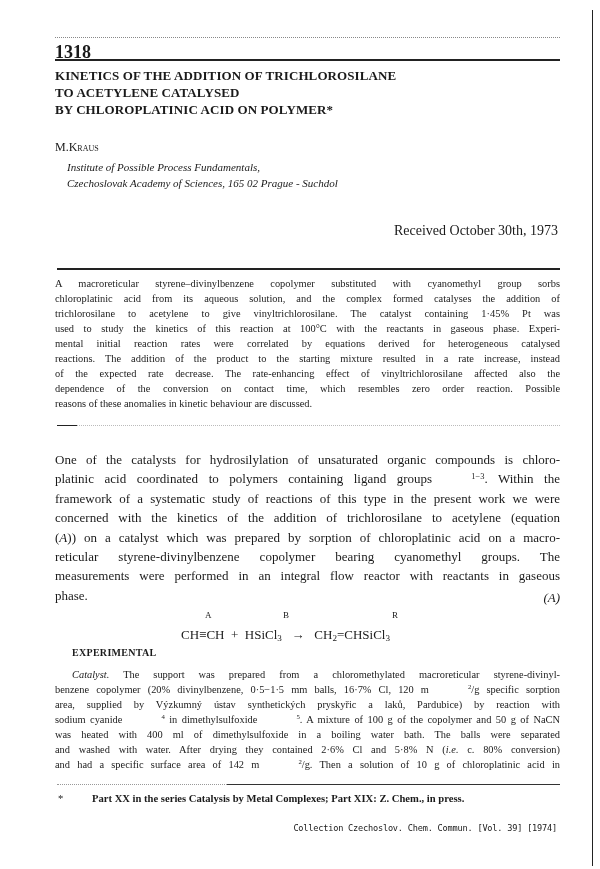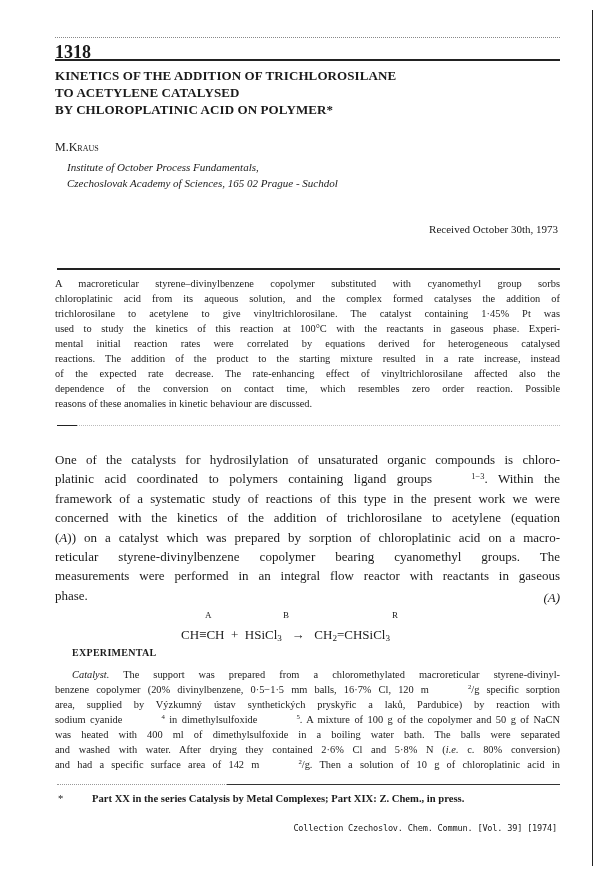--- a/index.html
+++ b/index.html
@@ -9,21 +9,21 @@
   .vline { position: absolute; left: 592px; top: 10px; width: 1px; height: 856px; background: #222; }
   .rule { position: absolute; height: 1px; background: #333; }
   .rule.thick { height: 1.5px; background: #222; }
   .rule.dotted { background: none; border-top: 1px dotted #888; height: 0; }
   .page-num { left: 55px; top: 42px; font-size: 18px; font-weight: bold; }
   .title { left: 55px; top: 67px; font-size: 13px; font-weight: bold; line-height: 17px; letter-spacing: 0.1px; }
   .title div { white-space: nowrap; }
   .author { left: 55px; top: 140px; font-size: 12px; font-variant: small-caps; }
   .affil { left: 67px; top: 159px; font-size: 11px; font-style: italic; line-height: 16px; }
   .affil div { white-space: nowrap; }
-  .received { right: 42px; top: 223px; font-size: 11px; }
+  .received { right: 42px; top: 223px; font-size: 14px; }
   .abstract { left: 55px; top: 276px; width: 505px; font-size: 10.4px; line-height: 15px; text-align: justify; }
   .abstract .ln { display: block; text-align: justify; text-align-last: justify; white-space: nowrap; }
   .abstract .ln.last { text-align-last: left; }
   .body { left: 55px; top: 450px; width: 505px; font-size: 13px; line-height: 19.4px; }
   .body .ln { display: block; text-align: justify; text-align-last: justify; white-space: nowrap; }
   .body .ln.last { text-align-last: left; }
   sup { font-size: 0.65em; vertical-align: 0.55em; line-height: 0; margin-left: 39px; }
   sub { font-size: 0.7em; vertical-align: -0.25em; line-height: 0; }
   .eq { left: 55px; top: 590px; width: 505px; height: 36px; font-size: 13px; }
   .eq .formula { position: absolute; left: 126px; top: 16px; white-space: nowrap; margin-top: 21px; }
@@ -48,21 +48,21 @@
 <div class="rule thick" style="left:55px; top:59px; width:505px;"></div>
 
 <div class="abs title">
   <div>KINETICS OF THE ADDITION OF TRICHLOROSILANE</div>
   <div>TO ACETYLENE CATALYSED</div>
   <div>BY CHLOROPLATINIC ACID ON POLYMER*</div>
 </div>
 
 <div class="abs author">M.Kraus</div>
 <div class="abs affil">
-  <div>Institute of October Process Fundamentals,</div>
+  <div>Institute of Possible Process Fundamentals,</div>
   <div>Czechoslovak Academy of Sciences, 165 02 Prague - Suchdol</div>
 </div>
 
 <div class="abs received">Received October 30th, 1973</div>
 
 <div class="rule thick" style="left:57px; top:268px; width:503px;"></div>
 
 <div class="abs abstract">
   <span class="ln">A macroreticular styrene–divinylbenzene copolymer substituted with cyanomethyl group sorbs</span>
   <span class="ln">chloroplatinic acid from its aqueous solution, and the complex formed catalyses the addition of</span>

